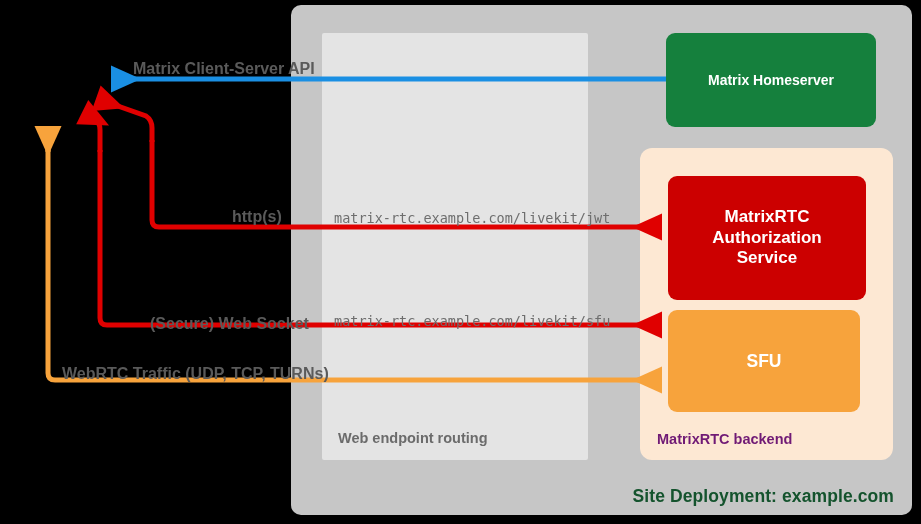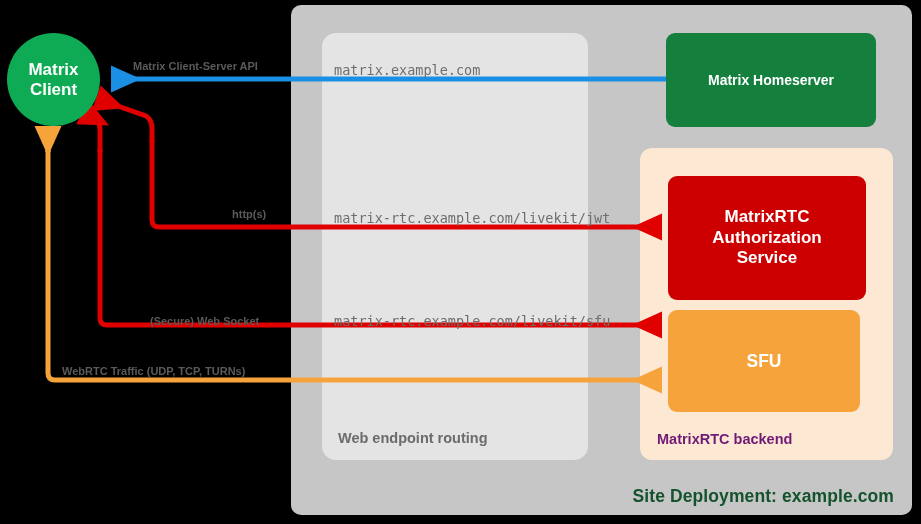--- a/index.html
+++ b/index.html
@@ -46,21 +46,21 @@
     margin-left: 35px;
   }
 
   .routing-box {
     position: absolute;
     left: 322px;
     top: 33px;
     width: 266px;
     height: 427px;
     background: #e4e4e4;
-    border-radius: 14px;
+    border-radius: 2px;
   }
   .routing-label {
     position: absolute;
     left: 16px;
     bottom: 14px;
     color: #6b6b6b;
     font-size: 14.5px;
     font-weight: bold;
     white-space: nowrap;
   }
@@ -137,21 +137,21 @@
     width: 192px;
     height: 102px;
     background: #f7a33c;
     font-size: 17.5px;
   }
 
   
   .edge-label {
     position: absolute;
     color: #5a5a5a;
-    font-size: 11px;
+    font-size: 16px;
     font-weight: bold;
     white-space: nowrap;
   }
   .url-label {
     position: absolute;
     color: #6e6e6e;
     font-size: 13.5px;
     font-family: "DejaVu Sans Mono", "Liberation Mono", monospace;
     white-space: nowrap;
   }
@@ -208,24 +208,20 @@
 
     <g>
       <path d="M 48 150 L 48 373 Q 48 380 55 380 L 660 380" stroke="#f7a33c" stroke-width="5" fill="none" marker-end="url(#ah-orange)"></path>
     </g>
 
     <g>
       <path d="M 48 152 L 48 128" stroke="#f7a33c" stroke-width="5" fill="none" marker-end="url(#ah-orange)"></path>
     </g>
   </svg>
 
-  <div class="client-node">
-    <span>Matrix</span>
-    <span>Client</span>
-  </div>
 
   <div class="node-box homeserver">
     <span>Matrix Homeserver</span>
   </div>
 
   <div class="node-box auth-service">
     <div>
       <div>MatrixRTC</div>
       <div>Authorization</div>
       <div>Service</div>
@@ -237,19 +233,18 @@
   </div>
 
   <div class="edge-label" style="left:133px; top:60px;">Matrix Client-Server API</div>
 
   <div class="edge-label" style="left:232px; top:208px;">http(s)</div>
 
   <div class="edge-label" style="left:150px; top:315px;">(Secure) Web Socket</div>
 
   <div class="edge-label" style="left:62px; top:365px;">WebRTC Traffic (UDP, TCP, TURNs)</div>
 
-  <div class="url-label" style="left:334px; top:62px;">matrix.example.com</div>
 
   <div class="url-label" style="left:334px; top:210px;">matrix-rtc.example.com/livekit/jwt</div>
 
   <div class="url-label" style="left:334px; top:313px;">matrix-rtc.example.com/livekit/sfu</div>
 
 </div>
 
 </body></html>

